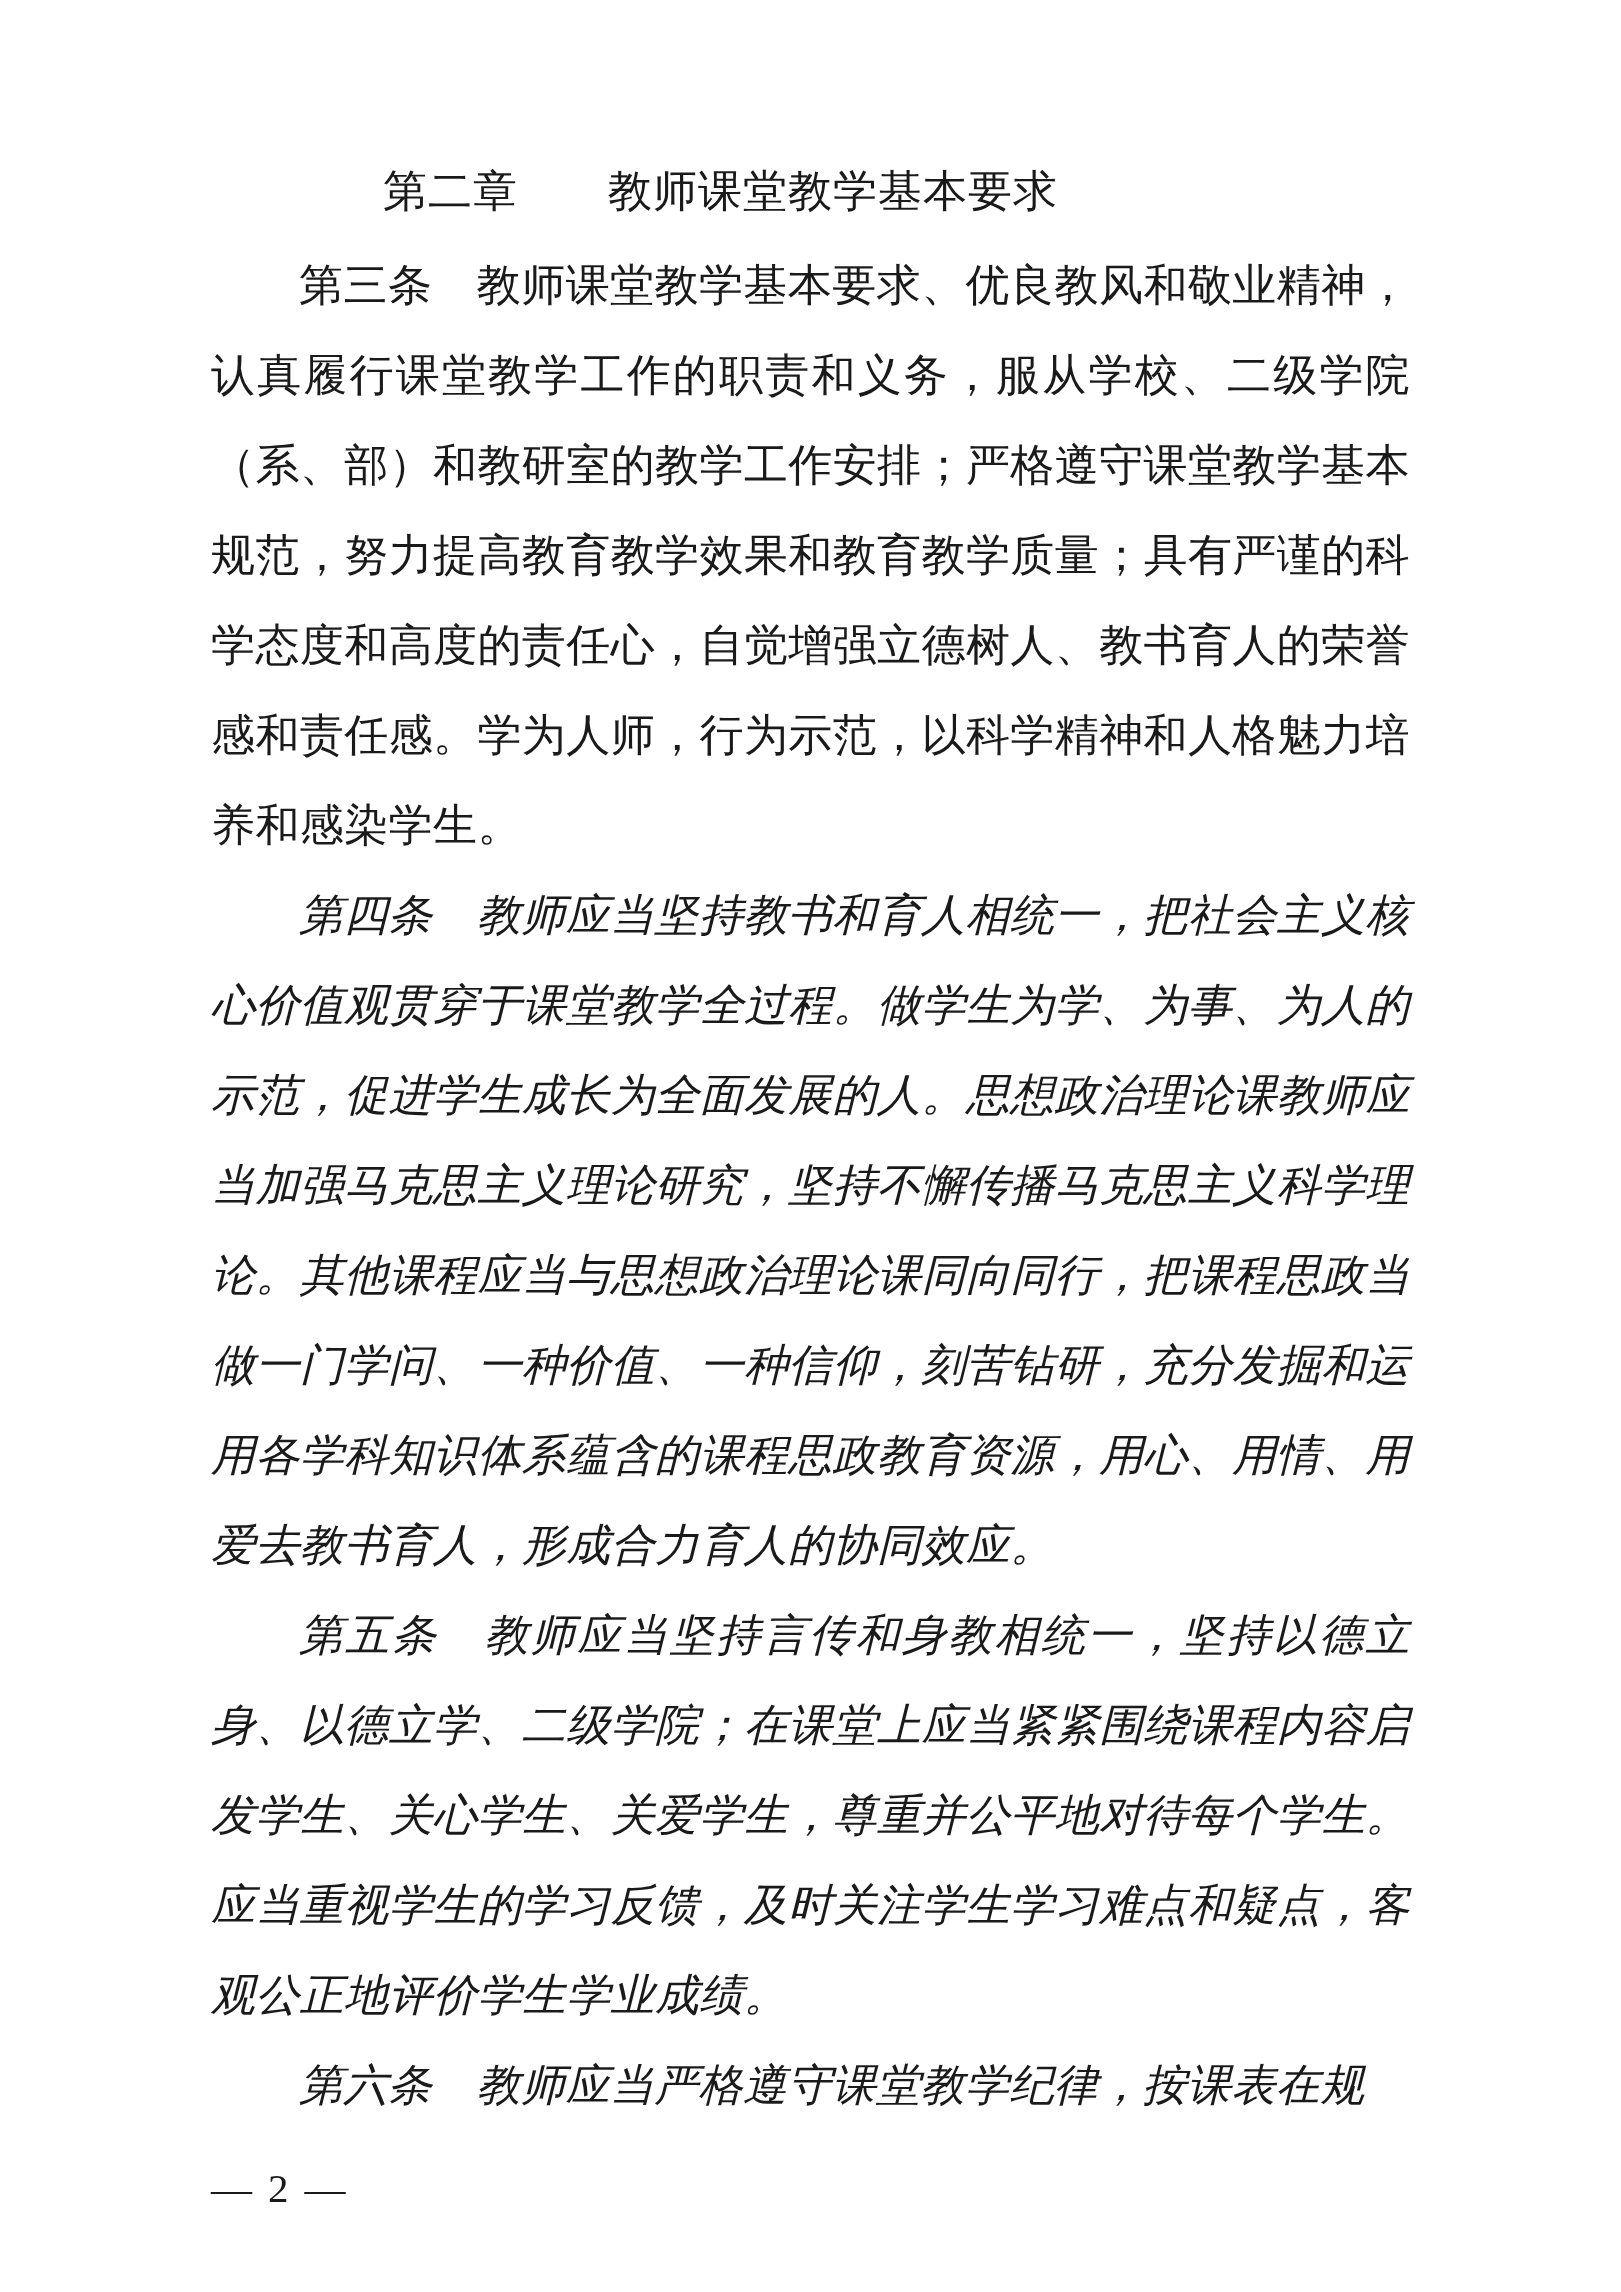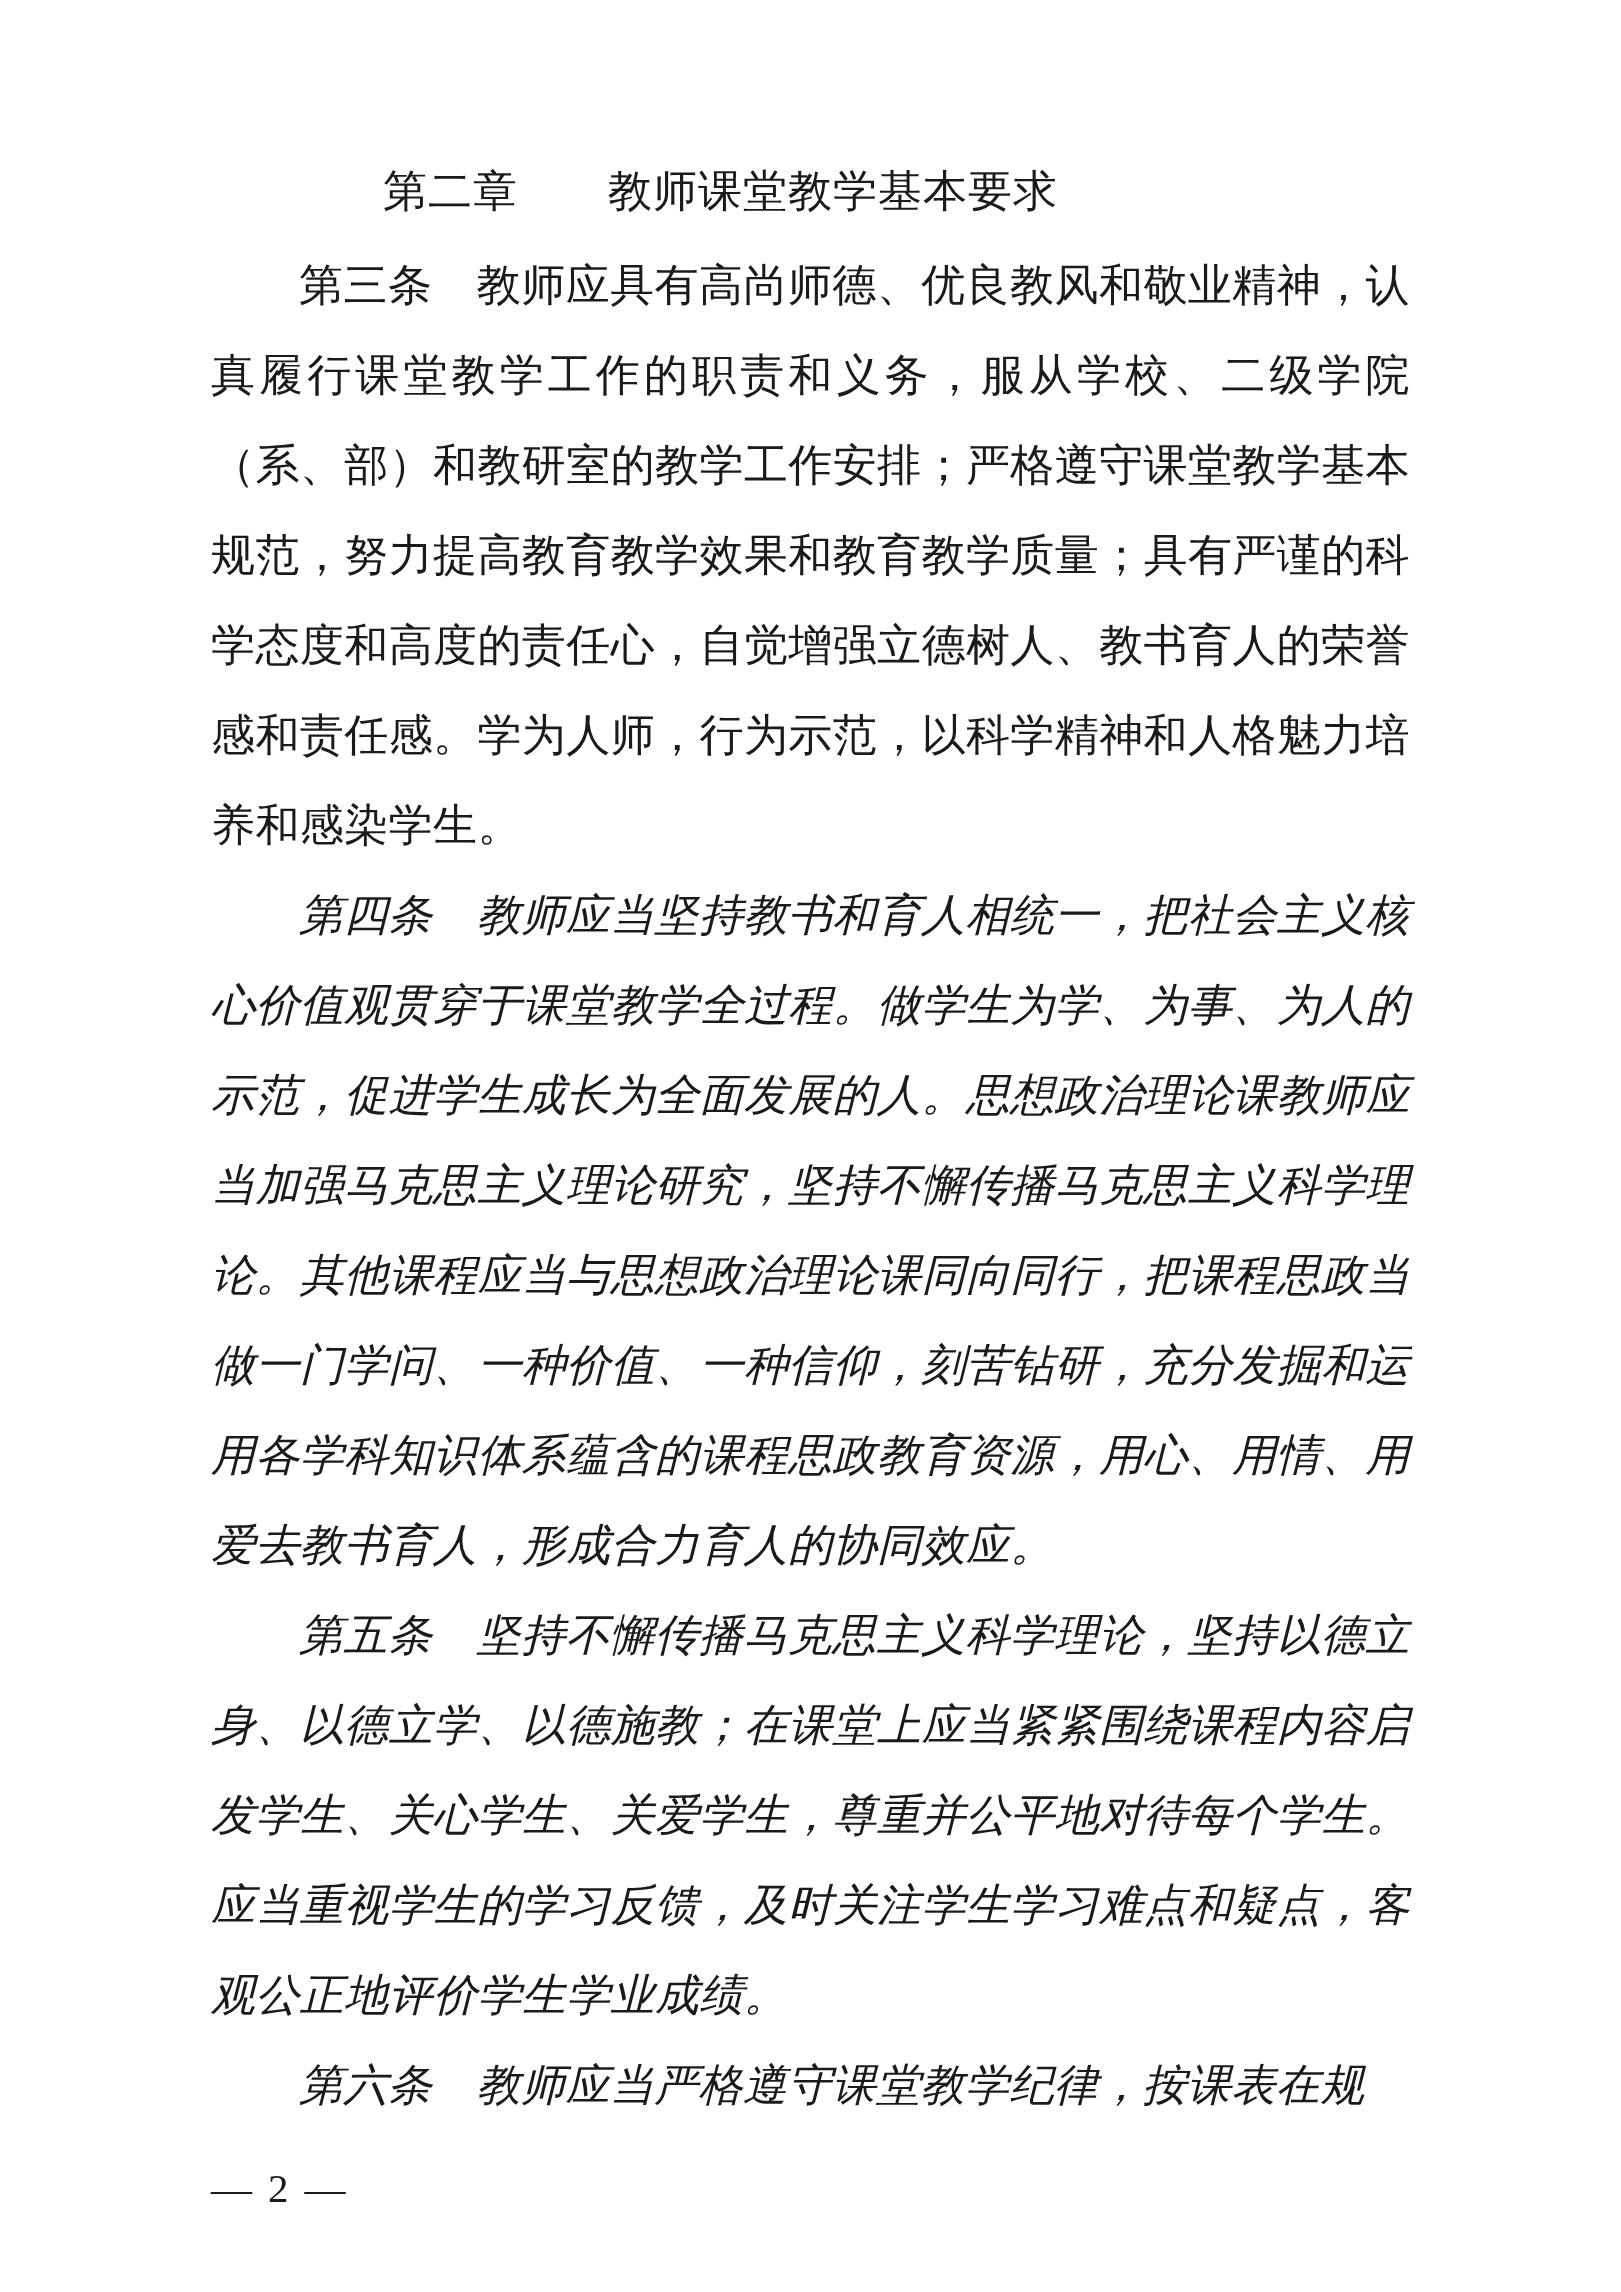--- a/index.html
+++ b/index.html
@@ -55,24 +55,24 @@
     color: #1a1a1a;
   }
 </style>
 </head>
 <body>
 
 <div class="page">
 
   <h1 class="doc-title">第二章　　教师课堂教学基本要求</h1>
 
-  <p class="para">第三条　教师应具有高尚师德、优良教风和敬业精神，认真履行课堂教学工作的职责和义务，服从学校、二级学院（系、部）和教研室的教学工作安排；严格遵守课堂教学基本规范，努力提高教育教学效果和教育教学质量；具有严谨的科学态度和高度的责任心，自觉增强立德树人、教书育人的荣誉感和责任感。学为人师，行为示范，以科学精神和人格魅力培养和感染学生。</p>
+  <p class="para">第三条　教师课堂教学基本要求、优良教风和敬业精神，认真履行课堂教学工作的职责和义务，服从学校、二级学院（系、部）和教研室的教学工作安排；严格遵守课堂教学基本规范，努力提高教育教学效果和教育教学质量；具有严谨的科学态度和高度的责任心，自觉增强立德树人、教书育人的荣誉感和责任感。学为人师，行为示范，以科学精神和人格魅力培养和感染学生。</p>
 
   <p class="para">第四条　教师应当坚持教书和育人相统一，把社会主义核心价值观贯穿于课堂教学全过程。做学生为学、为事、为人的示范，促进学生成长为全面发展的人。思想政治理论课教师应当加强马克思主义理论研究，坚持不懈传播马克思主义科学理论。其他课程应当与思想政治理论课同向同行，把课程思政当做一门学问、一种价值、一种信仰，刻苦钻研，充分发掘和运用各学科知识体系蕴含的课程思政教育资源，用心、用情、用爱去教书育人，形成合力育人的协同效应。</p>
 
-  <p class="para">第五条　坚持不懈传播马克思主义科学理论，坚持以德立身、以德立学、以德施教；在课堂上应当紧紧围绕课程内容启发学生、关心学生、关爱学生，尊重并公平地对待每个学生。应当重视学生的学习反馈，及时关注学生学习难点和疑点，客观公正地评价学生学业成绩。</p>
+  <p class="para">第五条　教师应当坚持言传和身教相统一，坚持以德立身、以德立学、二级学院；在课堂上应当紧紧围绕课程内容启发学生、关心学生、关爱学生，尊重并公平地对待每个学生。应当重视学生的学习反馈，及时关注学生学习难点和疑点，客观公正地评价学生学业成绩。</p>
 
   <p class="para">第六条　教师应当严格遵守课堂教学纪律，按课表在规</p>
 
   <div class="page-number">— 2 —</div>
 
 </div>
 
 
 </body></html>

